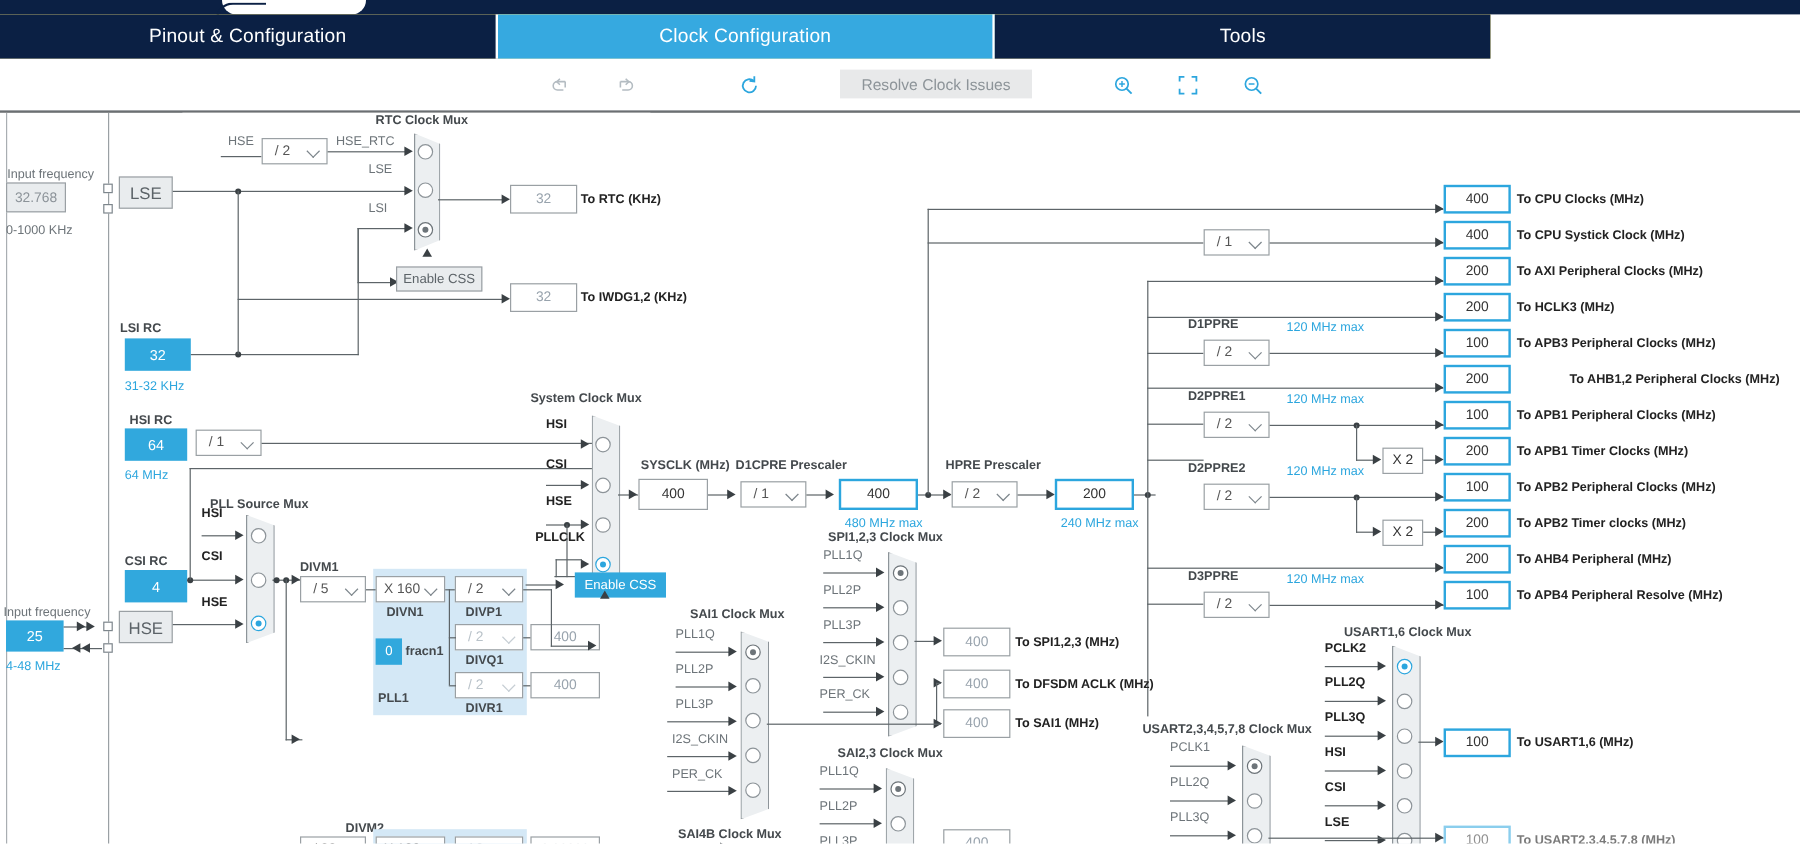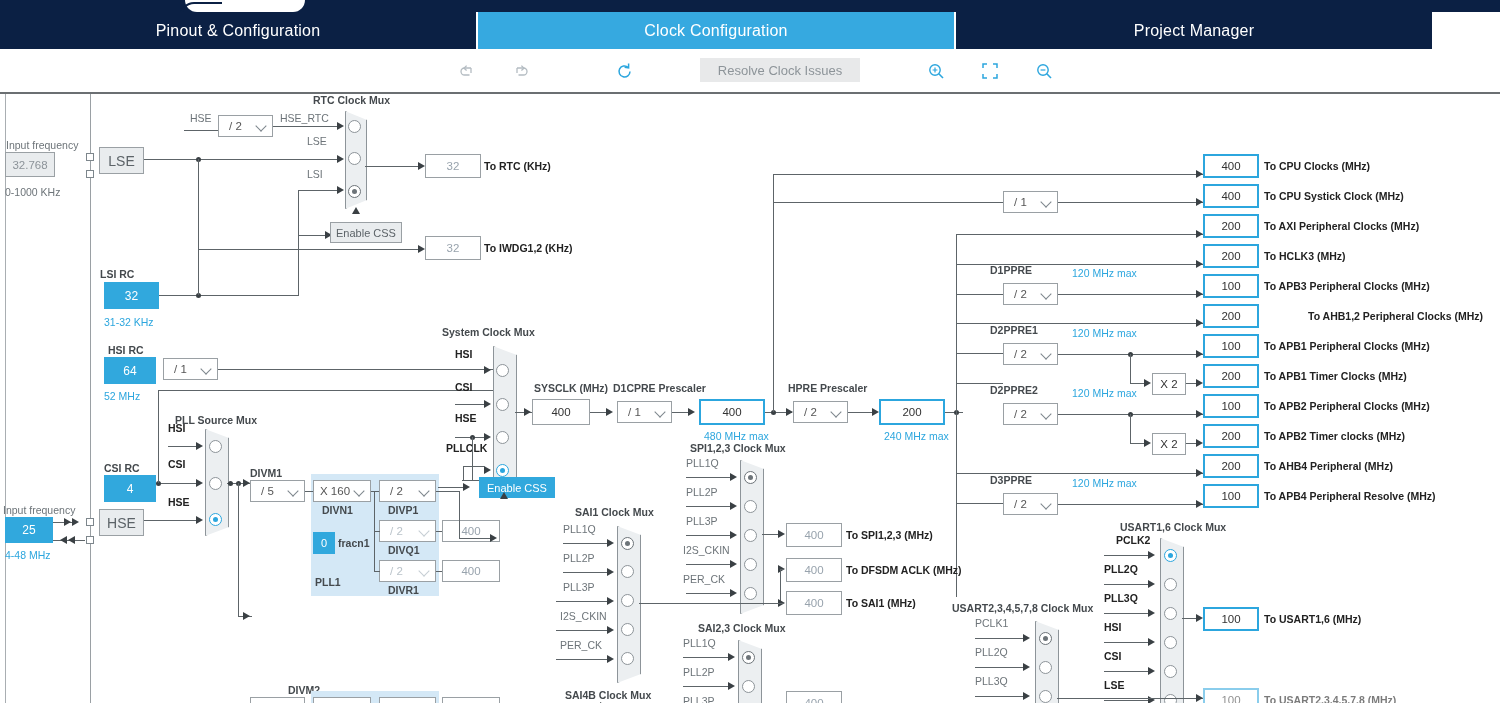--- a/index.html
+++ b/index.html
@@ -8,21 +8,21 @@
     background:#ffffff;
     font-family:"Liberation Sans","DejaVu Sans",sans-serif;
     font-size:11px;color:#333;
     position:relative;
   }
   
   #topstrip{position:absolute;left:0;top:0;width:1500px;height:12px;background:#0b2044;}
   #topstrip .notch{position:absolute;left:185px;top:0;width:120px;height:12px;background:#ffffff;border-bottom-left-radius:40px;border-bottom-right-radius:40px;}
   #topstrip .arcL{position:absolute;left:180px;top:2px;width:40px;height:14px;border-top:2px solid #0b2044;border-left:2px solid #0b2044;border-radius:14px 0 0 0;background:transparent;}
   
-  #tabbar{position:absolute;left:0;top:12px;width:1432px;height:37px;background:#fde047;display:flex;}
+  #tabbar{position:absolute;left:0;top:12px;width:1242px;height:37px;background:#fde047;display:flex;}
   .tab{flex:1;display:flex;align-items:center;justify-content:center;color:#ffffff;
        font-size:16px;background:#0b2044;border-right:2px solid #ffffff;box-sizing:border-box;
        cursor:default;letter-spacing:.2px;}
   .tab:last-child{border-right:none;}
   .tab.active{background:#36a9e0;align-items:center;}
   
   #toolbar{position:absolute;left:0;top:49px;width:1500px;height:43px;background:#ffffff;border-bottom:1px solid #cfd4d8;}
   .tbtn{position:absolute;top:60px;width:24px;height:22px;display:flex;align-items:center;justify-content:center;
         color:#b4bcc2;font-size:18px;cursor:pointer;}
   .tbtn.blue{color:#2ca6de;}
@@ -88,21 +88,21 @@
 </div>
 
 <div id="tabbar">
   <div class="tab">
       <span>Pinout &amp; Configuration</span>
     </div>
   <div class="tab active">
       <span>Clock Configuration</span>
     </div>
   <div class="tab">
-      <span>Project Manager</span>
+      <span>Tools</span>
     </div>
 </div>
 
 <div id="toolbar"></div>
 <div class="tbtn" style="left:455px;">
   <svg width="18" height="18" viewBox="0 0 18 18">
       <path d="M11.5 13H6.5a3.5 3.5 0 0 1 0-7H13" fill="none" stroke="#b4bcc2" stroke-width="1.3"></path>
       <path d="M13 6 L13 11" stroke="#b4bcc2" stroke-width="1.3" fill="none"></path>
       <path d="M8.6 3.6 L6 6.2 L8.6 8.6" fill="none" stroke="#b4bcc2" stroke-width="1.3"></path>
     </svg>
@@ -200,21 +200,21 @@
   <div class="box" style="left:425px;top:60px;width:56px;height:24px;">32</div>
   <div class="lbl blk" style="left:484px;top:66px;">To RTC (KHz)</div>
 
   <div class="w wh" style="left:198px;top:155px;width:222px;"></div>
   <div class="arr" style="left:418px;top:151px;"></div>
   <div class="box" style="left:425px;top:142px;width:56px;height:24px;">32</div>
   <div class="lbl blk" style="left:484px;top:148px;">To IWDG1,2 (KHz)</div>
 
   <div class="lbl dark" style="left:108px;top:250px;">HSI RC</div>
   <div class="box cyan" style="left:104px;top:263px;width:52px;height:27px;">64</div>
-  <div class="lbl blue" style="left:104px;top:296px;">52 MHz</div>
+  <div class="lbl blue" style="left:104px;top:296px;">64 MHz</div>
   <div class="sel" style="left:163px;top:264px;width:55px;height:22px;">
     <span class="txt">/ 1</span>
       <span class="cv"></span>
   </div>
   <div class="w wh" style="left:218px;top:275px;width:276px;"></div>
 
   <div class="lbl dark" style="left:104px;top:368px;">CSI RC</div>
   <div class="box cyan" style="left:104px;top:381px;width:52px;height:27px;">4</div>
   <div class="lbl blue" style="left:104px;top:414px;">4 MHz</div>
 
@@ -562,21 +562,21 @@
   <div class="arr" style="left:600px;top:608px;"></div>
 
   <div class="lbl dark" style="left:1120px;top:427px;">USART1,6 Clock Mux</div>
   <div class="mux t" style="left:1160px;top:444px;width:22px;height:185px;"></div>
   <div class="radio on" style="left:1164px;top:455px;"></div>
   <div class="radio" style="left:1164px;top:484px;"></div>
   <div class="radio" style="left:1164px;top:513px;"></div>
   <div class="radio" style="left:1164px;top:542px;"></div>
   <div class="radio" style="left:1164px;top:571px;"></div>
   <div class="radio" style="left:1164px;top:600px;"></div>
-  <div class="lbl blk" style="left:1104px;top:440px;margin-left:12px;">PCLK2</div>
+  <div class="lbl blk" style="left:1104px;top:440px;">PCLK2</div>
   <div class="lbl blk" style="left:1104px;top:469px;">PLL2Q</div>
   <div class="lbl blk" style="left:1104px;top:498px;">PLL3Q</div>
   <div class="lbl blk" style="left:1104px;top:527px;">HSI</div>
   <div class="lbl blk" style="left:1104px;top:556px;">CSI</div>
   <div class="lbl blk" style="left:1104px;top:585px;">LSE</div>
   <div class="w wh" style="left:1104px;top:461px;width:46px;"></div>
     <div class="arr" style="left:1148px;top:457px;"></div>
   <div class="w wh" style="left:1104px;top:490px;width:46px;"></div>
     <div class="arr" style="left:1148px;top:486px;"></div>
   <div class="w wh" style="left:1104px;top:519px;width:46px;"></div>

